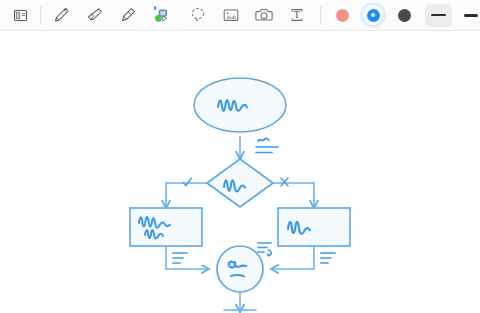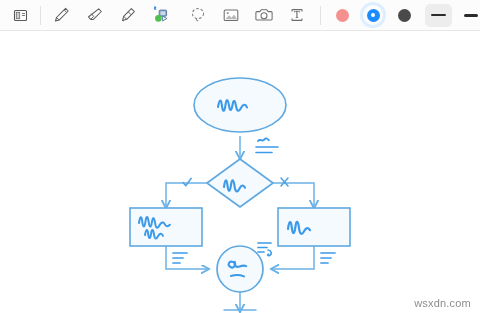--- a/index.html
+++ b/index.html
@@ -345,16 +345,15 @@
 
       <g>
         <circle cx="240" cy="238" r="23" fill="#F4FAFE" stroke="#5FA8E0" stroke-width="1.7"></circle>
         <path d="M233,231 c-4,-1.5 -6,3 -2.5,5 c3,1.8 5.5,-1.5 4.5,-4.5 c-0.6,-1.8 -1,0.2 -0.4,1.8 c0.8,2.2 2.8,3 5,2.2 c2.4,-0.9 4.6,-1.2 6.6,-0.4" fill="none" stroke="#3D9AE8" stroke-width="2.1" stroke-linecap="round" stroke-linejoin="round"></path>
         <path d="M231,245 c4.5,-1.4 9,-1.2 13,0.4" fill="none" stroke="#3D9AE8" stroke-width="2.1" stroke-linecap="round"></path>
       </g>
 
       <path d="M224,279 h32" fill="none" stroke="#6BB2E6" stroke-width="1.5" stroke-linecap="round"></path>
     </svg>
 
-    <div class="watermark">wsxdn.com</div>
   </div>
 
 </div>
 
 </body></html>

